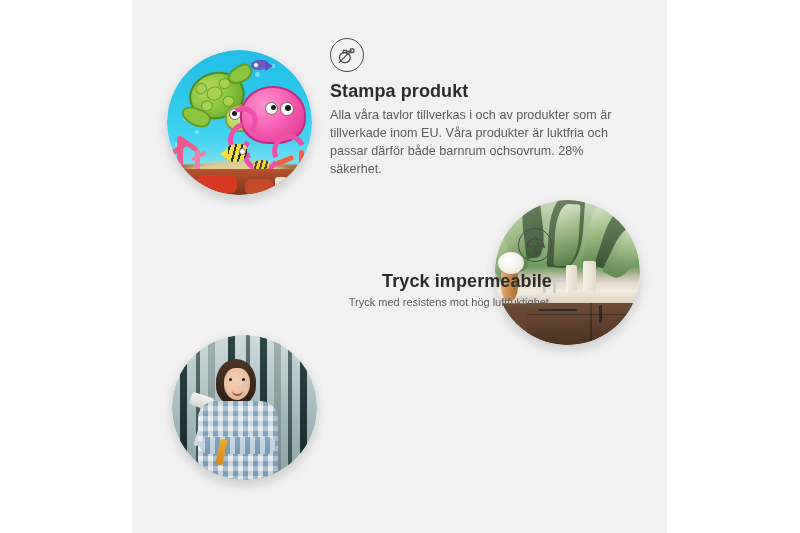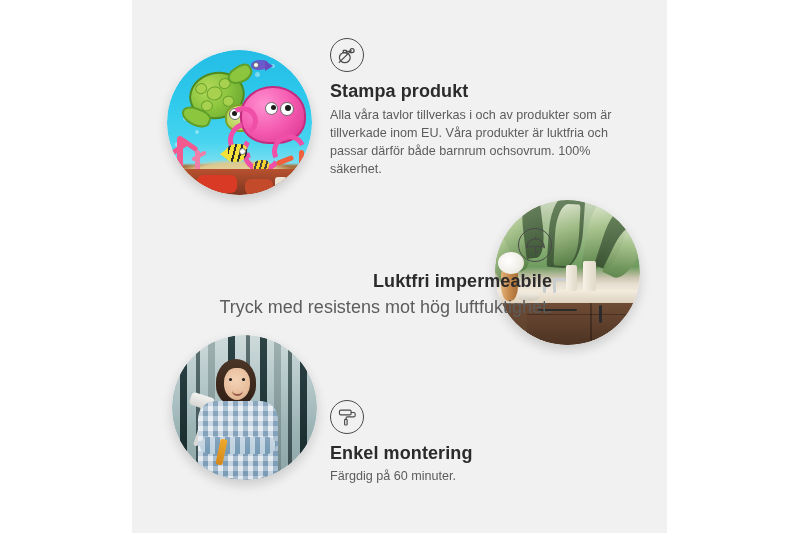--- a/index.html
+++ b/index.html
@@ -227,21 +227,21 @@
 
   
   #feature-odour { left: 198px; top: 38px; width: 290px; }
   #feature-odour .icon-circle { margin-bottom: 9px; }
   #feature-odour .feat-title { margin-bottom: 4px; }
 
   
   #feature-water { left: 80px; top: 228px; width: 340px; text-align: right; }
   #feature-water .icon-row { display:flex; justify-content:flex-end; margin-bottom: 9px; }
   #feature-water .feat-title { margin-bottom: 3px; }
-  #feature-water .feat-body { font-size: 18px; }
+  #feature-water .feat-body { font-size: 11px; }
 
   
   #feature-mount { left: 198px; top: 400px; width: 280px; }
   #feature-mount .icon-circle { margin-bottom: 9px; }
   #feature-mount .feat-title { margin-bottom: 3px; }
 </style>
 </head>
 <body>
 
 <div id="stage">
@@ -370,45 +370,34 @@
           <ellipse cx="9.8" cy="14.6" rx="5.4" ry="5.1"></ellipse>
           <path d="M7.6 9.6h4.4v1.5"></path>
           <path d="M8.3 7.3h3v2.3h-3z"></path>
           <path d="M11.5 8.3h3.6"></path>
           <circle cx="17.1" cy="7.6" r="2"></circle>
           <path d="M15.1 8.3l1 1.6"></path>
           <line x1="4.2" y1="19.4" x2="16.2" y2="7.6"></line>
         </svg>
       </div>
       <div class="feat-title">Stampa produkt</div>
-      <div class="feat-body">Alla våra tavlor tillverkas i och av produkter som är tillverkade inom EU. Våra produkter är luktfria och passar därför både barnrum ochsovrum. 100% säkerhet.</div>
+      <div class="feat-body">Alla våra tavlor tillverkas i och av produkter som är tillverkade inom EU. Våra produkter är luktfria och passar därför både barnrum ochsovrum. 28% säkerhet.</div>
     </div>
 
     <div class="feature" id="feature-water">
       <div class="icon-row">
         <div class="icon-circle">
           <svg width="23" height="23" viewBox="0 0 24 24" fill="none" stroke="#4a4a4a" stroke-width="1.2" stroke-linecap="round" stroke-linejoin="round">
             <path d="M2.8 14.2c0-5.1 4.1-9.2 9.2-9.2s9.2 4.1 9.2 9.2"></path>
             <path d="M2.8 14.2c1.5-2.2 3.1-2.2 4.6 0 1.5-2.2 3.1-2.2 4.6 0 1.5-2.2 3.1-2.2 4.6 0 1.5-2.2 3.1-2.2 4.6 0"></path>
             <line x1="12" y1="14.2" x2="12" y2="20.1"></line>
             <path d="M12 20.1a1.7 1.7 0 0 0 1.7-1.7"></path>
             <line x1="12" y1="3.1" x2="12" y2="5"></line>
           </svg>
         </div>
       </div>
-      <div class="feat-title">Luktfri impermeabile</div>
+      <div class="feat-title">Tryck impermeabile</div>
       <div class="feat-body">Tryck med resistens mot hög luftfuktighet.</div>
     </div>
 
-    <div class="feature" id="feature-mount">
-      <div class="icon-circle">
-        <svg width="23" height="23" viewBox="0 0 24 24" fill="none" stroke="#4a4a4a" stroke-width="1.2" stroke-linecap="round" stroke-linejoin="round">
-          <rect x="3.6" y="4.3" width="12.2" height="5" rx="1.4"></rect>
-          <path d="M15.8 6.8h2.6a1.6 1.6 0 0 1 1.6 1.6v1.4a1.6 1.6 0 0 1-1.6 1.6h-6.6a1.3 1.3 0 0 0-1.3 1.3v1.1"></path>
-          <rect x="9" y="14" width="2.6" height="5.8" rx="0.8"></rect>
-        </svg>
-      </div>
-      <div class="feat-title">Enkel montering</div>
-      <div class="feat-body">Färgdig på 60 minuter.</div>
-    </div>
 
   </div>
 </div>
 
 </body></html>

